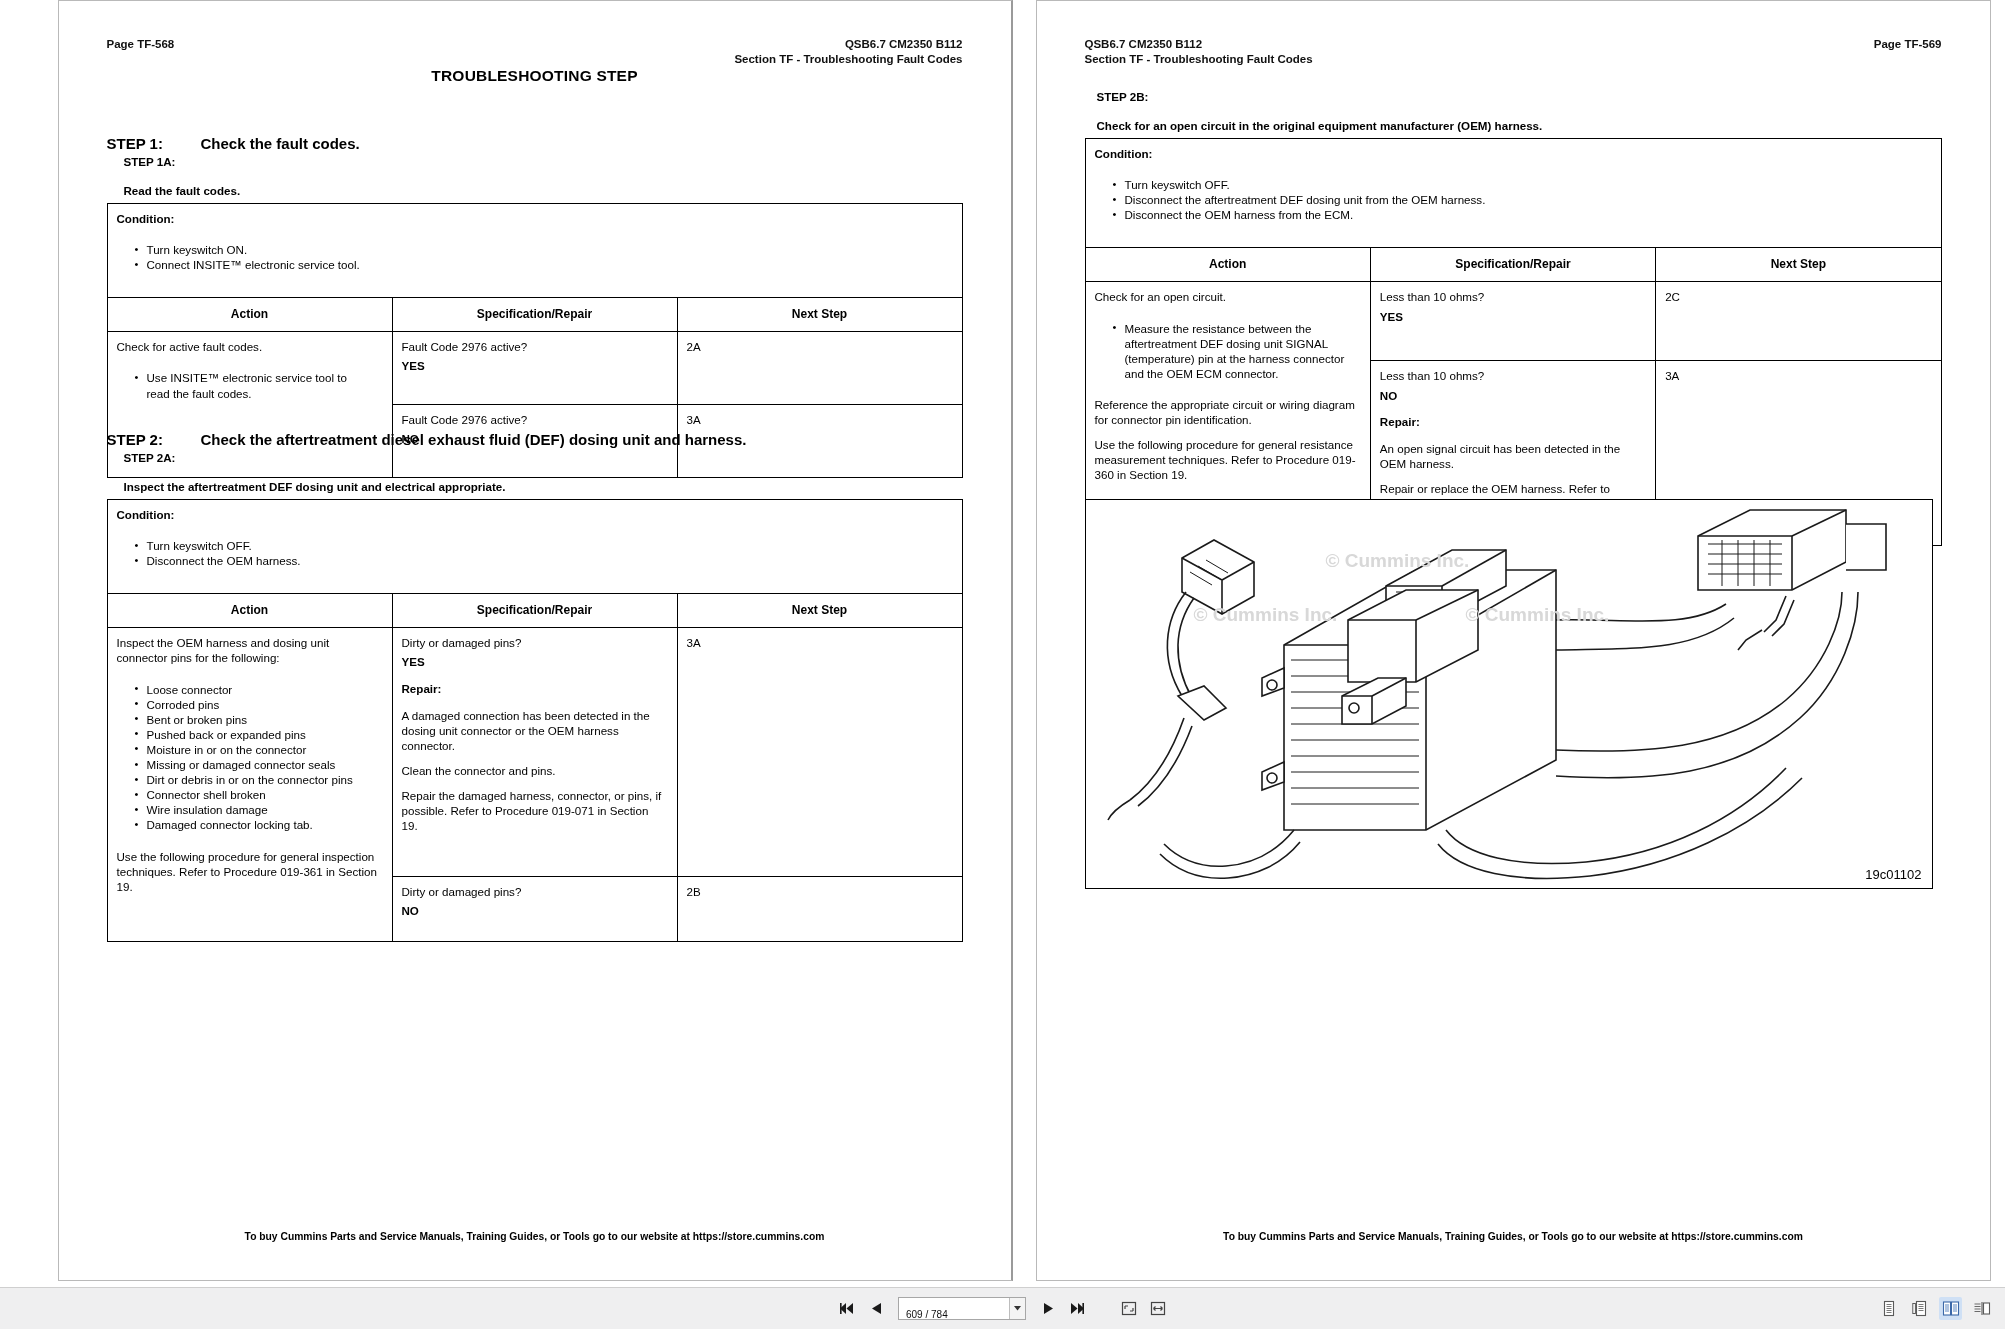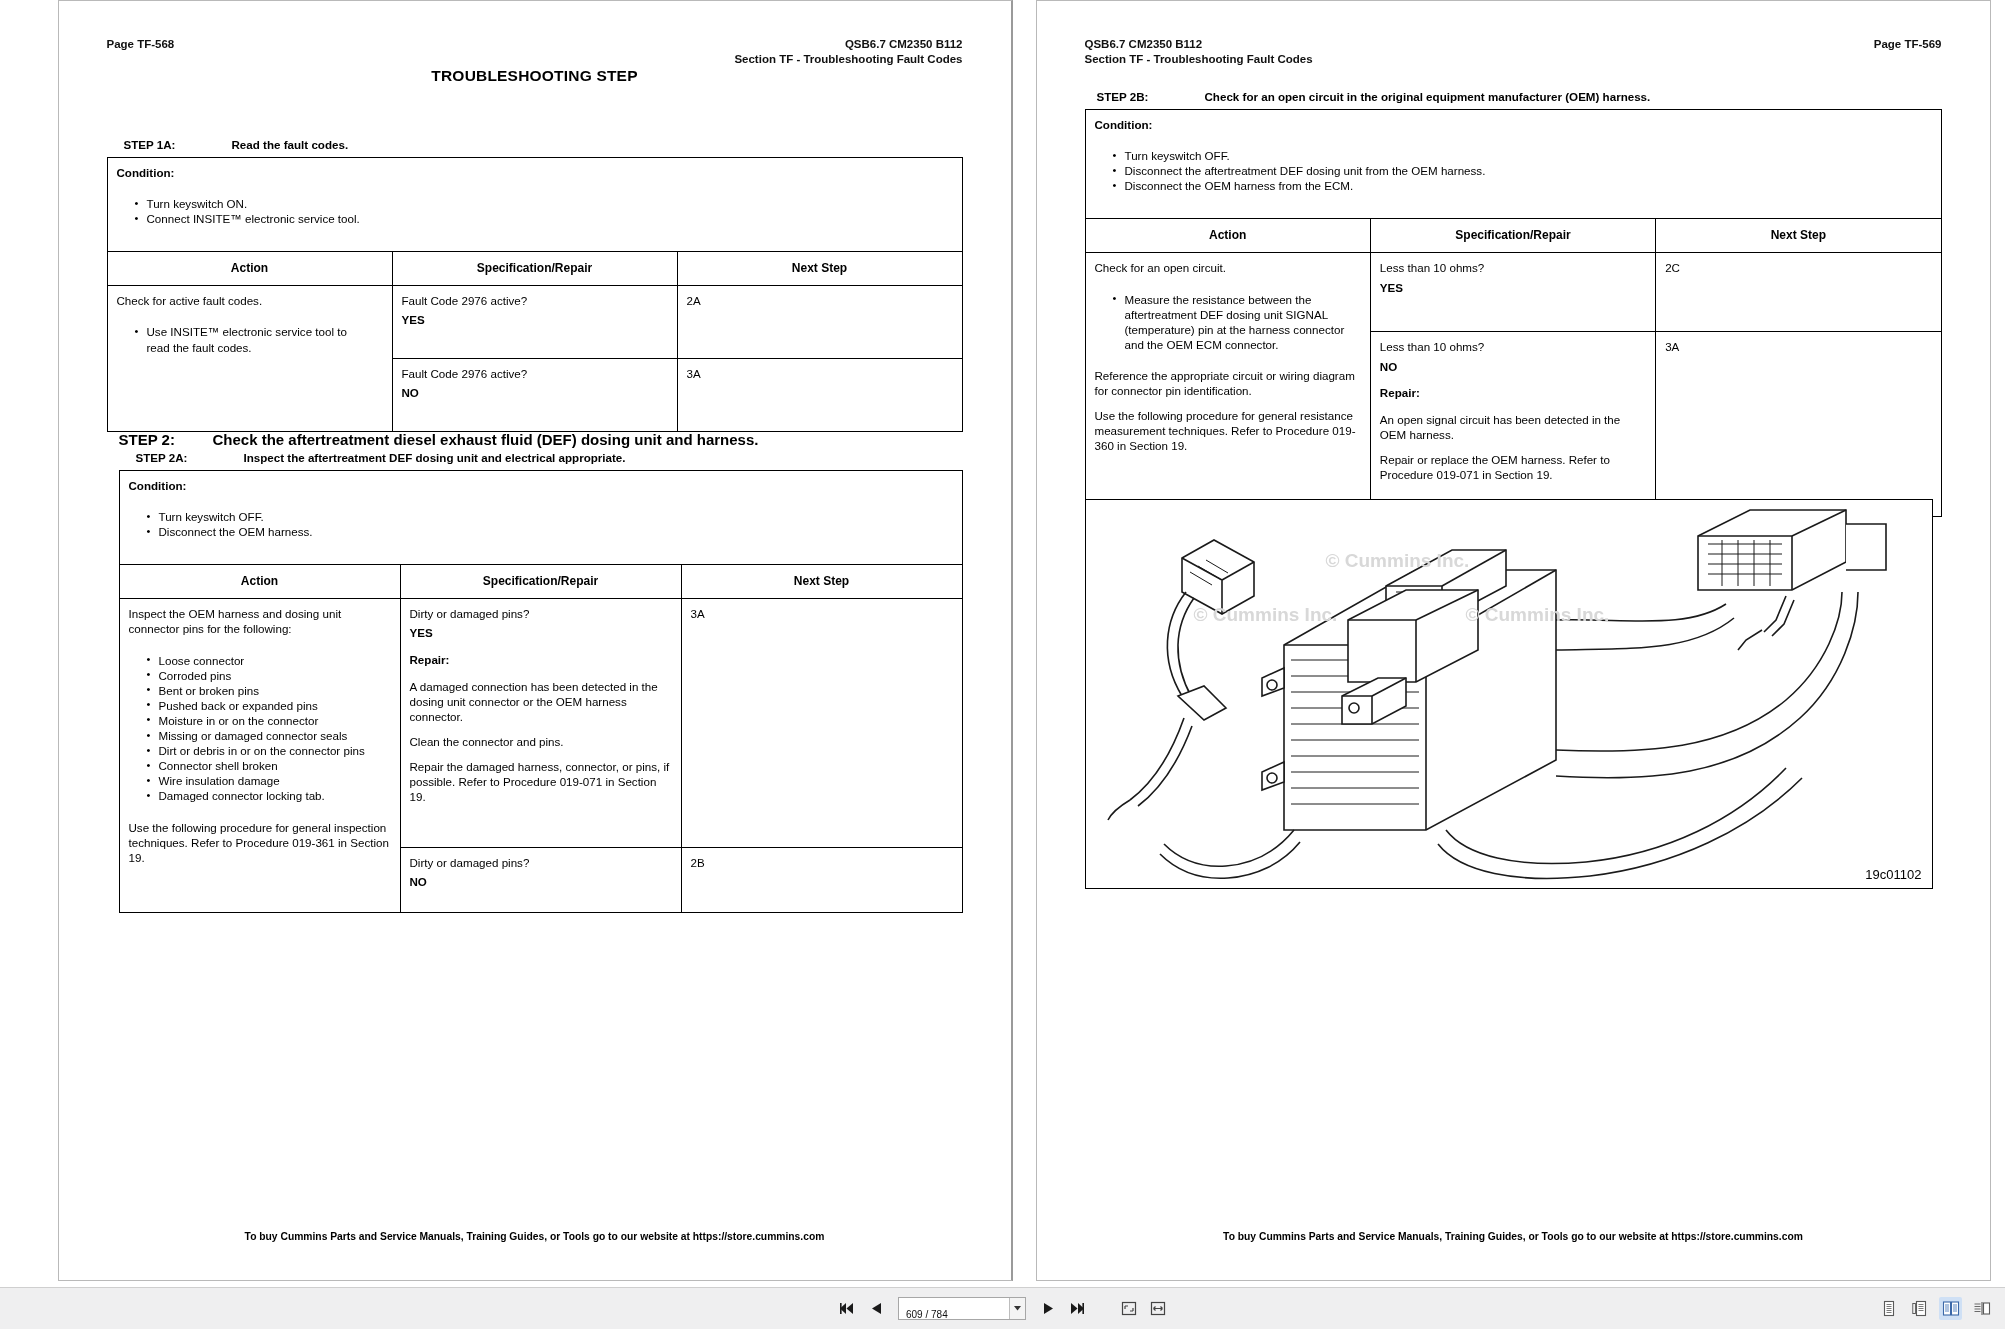--- a/index.html
+++ b/index.html
@@ -80,20 +80,21 @@
   .step-head .lbl { min-width: 78px; }
   .substep-head {
     font-size: 11.6px;
     font-weight: bold;
     color: #000;
     display: flex;
     gap: 16px;
     margin-left: 17px;
     margin-top: 3px;
     white-space: nowrap;
+    flex-direction: column;
   }
   .substep-head .lbl { min-width: 92px; }
   .substep-head.boxed { margin-left: 12px; }
 
   
   .tbl {
     border: 1.6px solid #000;
     border-collapse: collapse;
     width: 100%;
     table-layout: fixed;
@@ -259,20 +260,24 @@
             <div class="hdr-right">
               <div>QSB6.7 CM2350 B112</div>
               <div>Section TF - Troubleshooting Fault Codes</div>
             </div>
           </div>
         </div>
 
         <div class="doc-title">TROUBLESHOOTING STEP</div>
 
         <div style="position:absolute; left:48px; right:48px; top:134px;">
+          <div class="step-head">
+            <span class="lbl">STEP 1:</span>
+            <span>Check the fault codes.</span>
+          </div>
           <div class="substep-head">
             <span class="lbl">STEP 1A:</span>
             <span>Read the fault codes.</span>
           </div>
 
           <table class="tbl" style="margin-top:6px;">
             <tbody>
                 <tr>
               <td colspan="3" class="cond-cell" style="height:62px;">
                 <div class="cond-title">Condition:</div>
@@ -304,21 +309,21 @@
               <td style="height:56px;">
                 <p class="t">Fault Code 2976 active?</p>
                 <p class="ans">NO</p>
               </td>
               <td class="nextstep">3A</td>
             </tr>
           </tbody>
             </table>
         </div>
 
-        <div style="position:absolute; left:60px; right:48px; top:430px;">
+        <div style="position:absolute; left:48px; right:48px; top:430px;">
           <div class="step-head">
             <span class="lbl">STEP 2:</span>
             <span>Check the aftertreatment diesel exhaust fluid (DEF) dosing unit and harness.</span>
           </div>
           <div class="substep-head">
             <span class="lbl">STEP 2A:</span>
             <span>Inspect the aftertreatment DEF dosing unit and electrical appropriate.</span>
           </div>
 
           <table class="tbl" style="margin-top:6px;">

